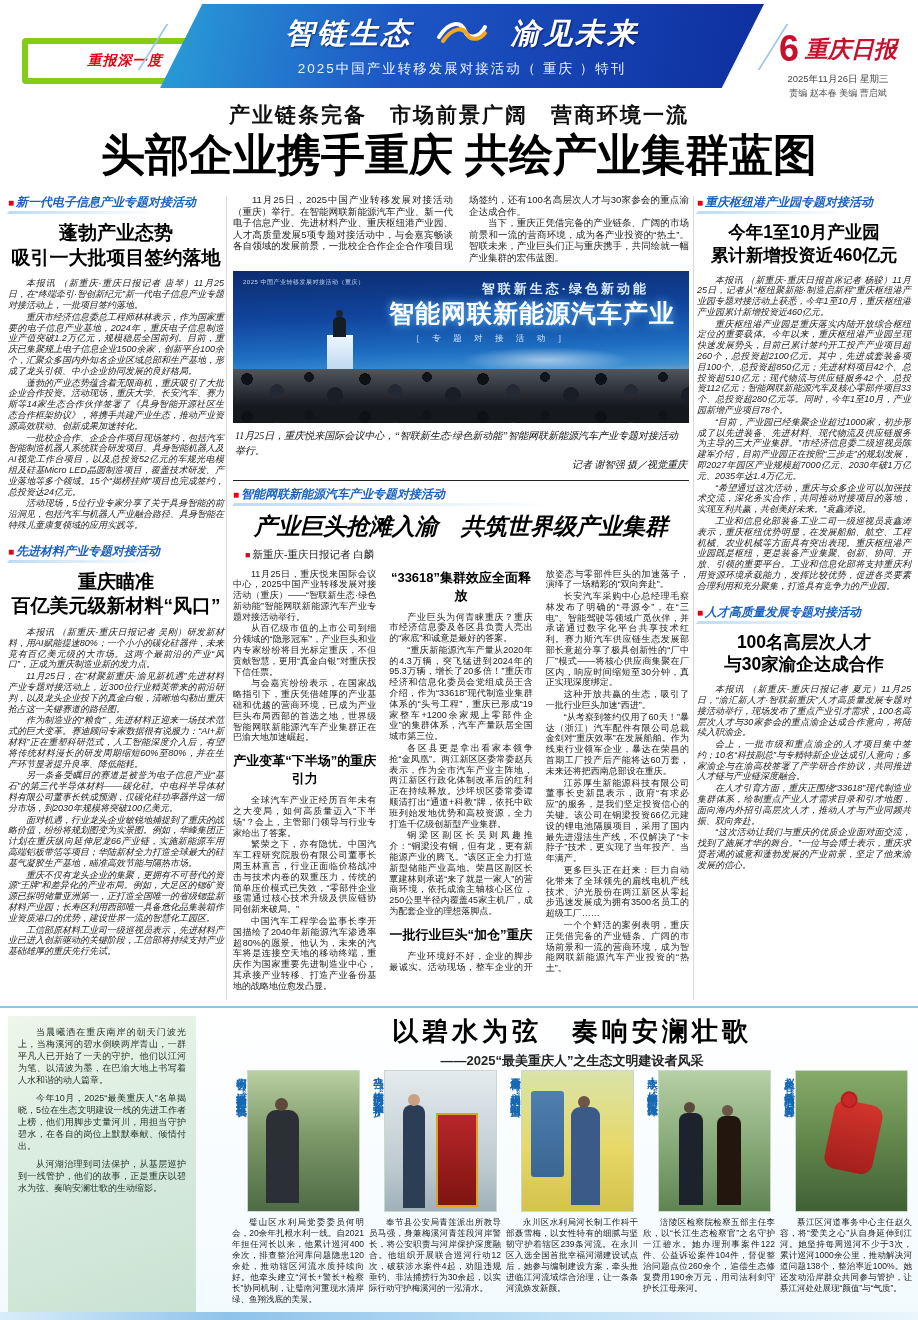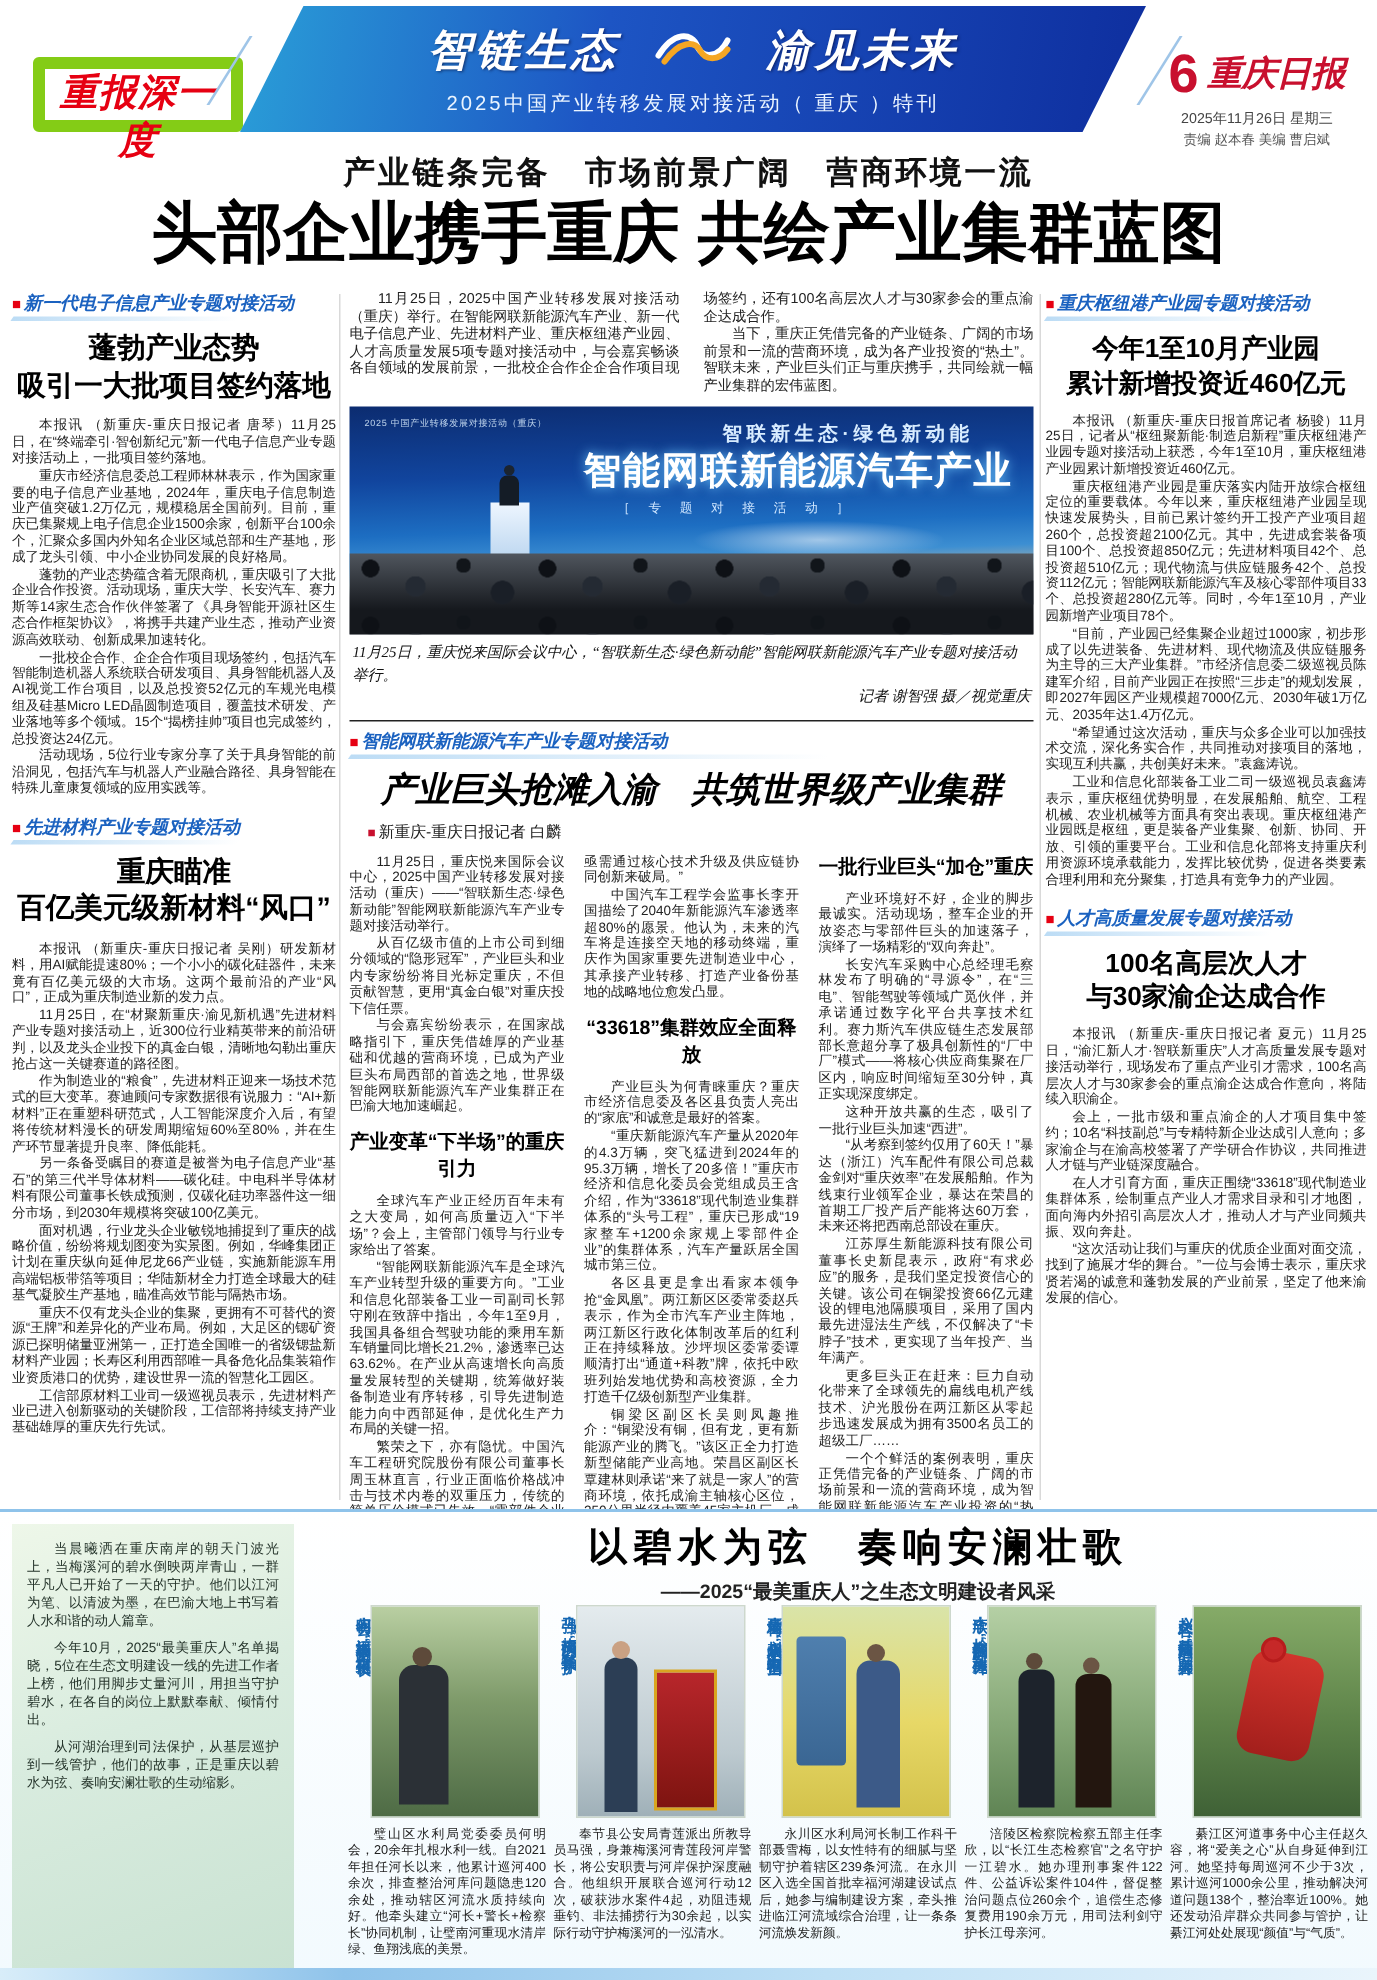--- a/index.html
+++ b/index.html
@@ -1,23 +1,23 @@
 <!DOCTYPE html>
 <html><head>
 <meta charset="utf-8">
 <style>
   html,body{margin:0;padding:0;background:#fff;}
   body{width:918px;height:1320px;position:relative;overflow:hidden;
        font-family:"Liberation Sans",sans-serif;color:#1a1a1a;}
   .page{position:absolute;inset:0;}
 
   
-  .tag-box{position:absolute;left:22px;top:38px;width:124px;height:34px;border:8px solid #84cc16;
-           border-radius:4px;color:#e60012;font-weight:bold;font-style:italic;font-size:25px;
-           text-align:center;line-height:32px;letter-spacing:1px;background:#fff;}
+  .tag-box{position:absolute;left:22px;top:38px;width:124px;height:34px;border:6px solid #84cc16;
+           border-radius:4px;color:#e60012;font-weight:bold;font-style:italic;font-size:14px;
+           text-align:center;line-height:32px;letter-spacing:1px;background:#fff;padding-left:35px;}
   .banner{position:absolute;left:160px;top:4px;width:604px;height:84px;
           background:linear-gradient(100deg,#2a9fd8 0%,#1d55c4 40%,#0e2e9e 100%);
           clip-path:polygon(7% 0,100% 0,93% 100%,0 100%);}
   .banner-row{display:flex;justify-content:center;align-items:center;gap:22px;height:52px;padding-top:4px;}
   .banner-word{color:#fff;font-size:29px;font-weight:bold;font-style:italic;
                font-family:"DejaVu Serif","Liberation Serif",serif;letter-spacing:3px;
                text-shadow:1px 1px 2px rgba(0,0,40,.5);}
   .banner-sub{color:#eaf4ff;text-align:center;font-size:13.5px;letter-spacing:2px;}
   .hdr-slash{position:absolute;background:#9fc5e8;width:2px;height:46px;transform:skewX(-32deg);}
   .paper-info{position:absolute;right:4px;top:28px;width:152px;text-align:center;}
@@ -39,21 +39,21 @@
   .col-right{position:absolute;left:697px;top:192px;width:214px;}
   .vrule{position:absolute;top:196px;height:804px;width:1px;background:#d9d9d9;}
 
   .sec{font-size:12px;font-weight:bold;font-style:italic;color:#1b62c0;margin:2px 0 4px;position:relative;}
   .sec .bullet{color:#e60012;font-style:normal;margin-right:2px;font-size:10px;}
   .sec::after{content:"";position:absolute;left:0;bottom:-3px;width:70%;height:3px;
               background:linear-gradient(90deg,#bcdcf5,transparent);transform:skewX(-35deg);}
   .art-title{text-align:center;font-weight:900;color:#000;line-height:1.3;margin:10px 0 8px;}
   .t19{font-size:19px;}  .t17{font-size:17.5px;}
   .body p{font-size:9px;line-height:10.8px;text-align:justify;margin:0 0 1px;
-          text-indent:2em;color:#222;}
+          text-indent:2em;color:#222;font-style:italic;}
 
   
   .intro{column-count:2;column-gap:16px;}
   .intro p{font-size:9.5px;line-height:11.5px;text-align:justify;margin:0;text-indent:2em;color:#222;}
 
   
   .photo{position:relative;margin-top:8px;width:456px;height:152px;overflow:hidden;
          background:linear-gradient(178deg,#0c2c70 0%,#11459e 30%,#1d6ec2 52%,#3d8fd2 64%,#8fa9b4 71%,#5d6770 76%,#2b2f36 100%);}
   .ph-tag{position:absolute;left:10px;top:7px;color:#cfe3f7;font-size:6px;letter-spacing:.5px;opacity:.9;}
   .ph-l1{position:absolute;right:40px;top:9px;color:#d8ecff;font-size:13px;letter-spacing:3px;font-weight:bold;}
@@ -214,21 +214,20 @@
     <hr class="rule">
     <div class="sec"><span class="bullet">■</span><span>智能网联新能源汽车产业专题对接活动</span></div>
     <div class="c-title">产业巨头抢滩入渝　共筑世界级产业集群</div>
     <div class="byline"><span class="bullet">■</span><span>新重庆-重庆日报记者 白麟</span></div>
     <div class="cols3">
         <p>11月25日，重庆悦来国际会议中心，2025中国产业转移发展对接活动（重庆）——“智联新生态·绿色新动能”智能网联新能源汽车产业专题对接活动举行。</p>
         <p>从百亿级市值的上市公司到细分领域的“隐形冠军”，产业巨头和业内专家纷纷将目光标定重庆，不但贡献智慧，更用“真金白银”对重庆投下信任票。</p>
         <p>与会嘉宾纷纷表示，在国家战略指引下，重庆凭借雄厚的产业基础和优越的营商环境，已成为产业巨头布局西部的首选之地，世界级智能网联新能源汽车产业集群正在巴渝大地加速崛起。</p>
         <h4>产业变革“下半场”的重庆引力</h4>
         <p>全球汽车产业正经历百年未有之大变局，如何高质量迈入“下半场”？会上，主管部门领导与行业专家给出了答案。</p>
-        <p>“智能网联新能源汽车是全球汽车产业转型升级的重要方向。”工业和信息化部装备工业一司副司长郭守刚在致辞中指出，今年1至9月，我国具备组合驾驶功能的乘用车新车销量同比增长21.2%，渗透率已达63.62%。在产业从高速增长向高质量发展转型的关键期，统筹做好装备制造业有序转移，引导先进制造能力向中西部延伸，是优化生产力布局的关键一招。</p>
         <p>繁荣之下，亦有隐忧。中国汽车工程研究院股份有限公司董事长周玉林直言，行业正面临价格战冲击与技术内卷的双重压力，传统的简单压价模式已失效，“零部件企业亟需通过核心技术升级及供应链协同创新来破局。”</p>
         <p>中国汽车工程学会监事长李开国描绘了2040年新能源汽车渗透率超80%的愿景。他认为，未来的汽车将是连接空天地的移动终端，重庆作为国家重要先进制造业中心，其承接产业转移、打造产业备份基地的战略地位愈发凸显。</p>
         <h4>“33618”集群效应全面释放</h4>
         <p>产业巨头为何青睐重庆？重庆市经济信息委及各区县负责人亮出的“家底”和诚意是最好的答案。</p>
         <p>“重庆新能源汽车产量从2020年的4.3万辆，突飞猛进到2024年的95.3万辆，增长了20多倍！”重庆市经济和信息化委员会党组成员王含介绍，作为“33618”现代制造业集群体系的“头号工程”，重庆已形成“19家整车+1200余家规上零部件企业”的集群体系，汽车产量跃居全国城市第三位。</p>
         <p>各区县更是拿出看家本领争抢“金凤凰”。两江新区区委常委赵兵表示，作为全市汽车产业主阵地，两江新区行政化体制改革后的红利正在持续释放。沙坪坝区委常委谭顺清打出“通道+科教”牌，依托中欧班列始发地优势和高校资源，全力打造千亿级创新型产业集群。</p>
         <p>铜梁区副区长吴则凤趣推介：“铜梁没有铜，但有龙，更有新能源产业的腾飞。”该区正全力打造新型储能产业高地。荣昌区副区长覃建林则承诺“来了就是一家人”的营商环境，依托成渝主轴核心区位，250公里半径内覆盖45家主机厂，成为配套企业的理想落脚点。</p>
         <h4>一批行业巨头“加仓”重庆</h4>
         <p>产业环境好不好，企业的脚步最诚实。活动现场，整车企业的开放姿态与零部件巨头的加速落子，演绎了一场精彩的“双向奔赴”。</p>
         <p>长安汽车采购中心总经理毛察林发布了明确的“寻源令”，在“三电”、智能驾驶等领域广觅伙伴，并承诺通过数字化平台共享技术红利。赛力斯汽车供应链生态发展部部长意超分享了极具创新性的“厂中厂”模式——将核心供应商集聚在厂区内，响应时间缩短至30分钟，真正实现深度绑定。</p>

